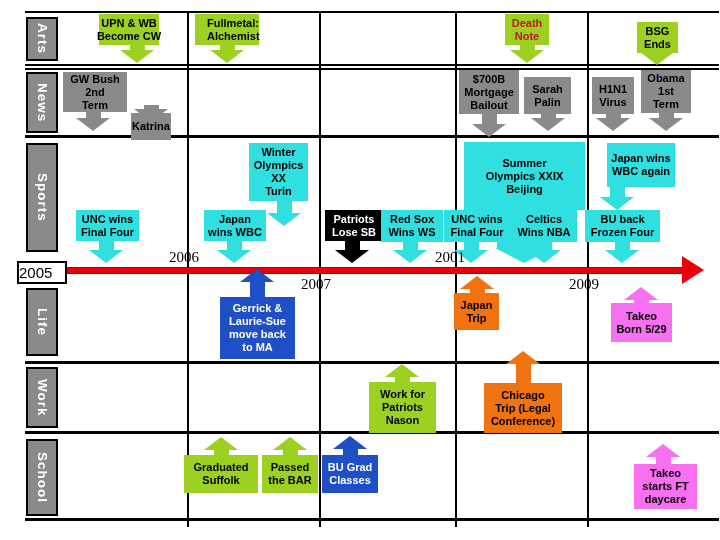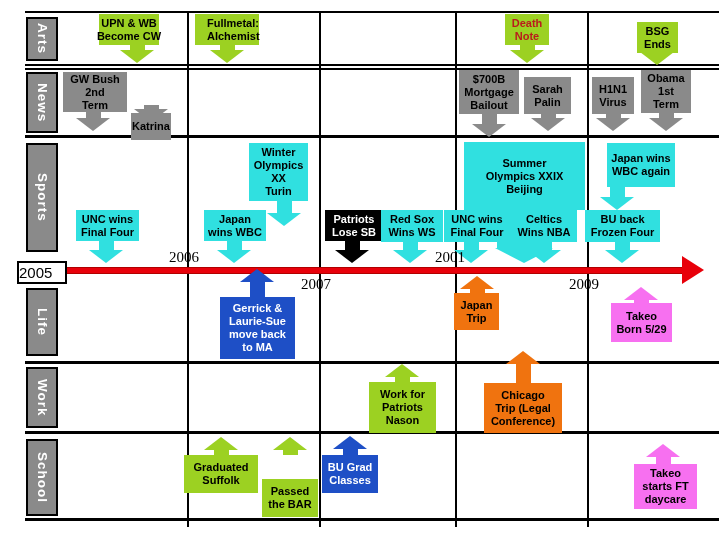--- a/index.html
+++ b/index.html
@@ -224,21 +224,21 @@
       <div class="evline">Conference)</div>
     </div>
     <div class="head" style="left: 204px; top: 437px; border-left: 17px solid transparent; border-right: 17px solid transparent; border-bottom: 13px solid rgb(156, 209, 34);"></div>
     <div class="shaft" style="left: 213.5px; top: 450px; width: 15px; height: 5px; background: rgb(156, 209, 34);"></div>
     <div class="evbox" style="left: 184px; top: 455px; width: 74px; height: 38px; background: rgb(156, 209, 34); color: rgb(0, 0, 0);">
       <div class="evline">Graduated</div>
       <div class="evline">Suffolk</div>
     </div>
     <div class="head" style="left: 273px; top: 437px; border-left: 17px solid transparent; border-right: 17px solid transparent; border-bottom: 13px solid rgb(156, 209, 34);"></div>
     <div class="shaft" style="left: 282.5px; top: 450px; width: 15px; height: 5px; background: rgb(156, 209, 34);"></div>
-    <div class="evbox" style="left: 262px; top: 455px; width: 56px; height: 38px; background: rgb(156, 209, 34); color: rgb(0, 0, 0); margin-top: 24px;">
+    <div class="evbox" style="left: 262px; top: 455px; width: 56px; height: 38px; background: rgb(156, 209, 34); color: rgb(0, 0, 0);">
       <div class="evline">Passed</div>
       <div class="evline">the BAR</div>
     </div>
     <div class="head" style="left: 333px; top: 436px; border-left: 17px solid transparent; border-right: 17px solid transparent; border-bottom: 13px solid rgb(30, 79, 198);"></div>
     <div class="shaft" style="left: 342.5px; top: 449px; width: 15px; height: 6px; background: rgb(30, 79, 198);"></div>
     <div class="evbox" style="left: 322px; top: 455px; width: 56px; height: 38px; background: rgb(30, 79, 198); color: rgb(255, 255, 255); align-items: center;">
       <div class="evline">BU Grad</div>
       <div class="evline">Classes</div>
     </div>
     <div class="head" style="left: 646px; top: 444px; border-left: 17px solid transparent; border-right: 17px solid transparent; border-bottom: 13px solid rgb(247, 112, 240);"></div>

